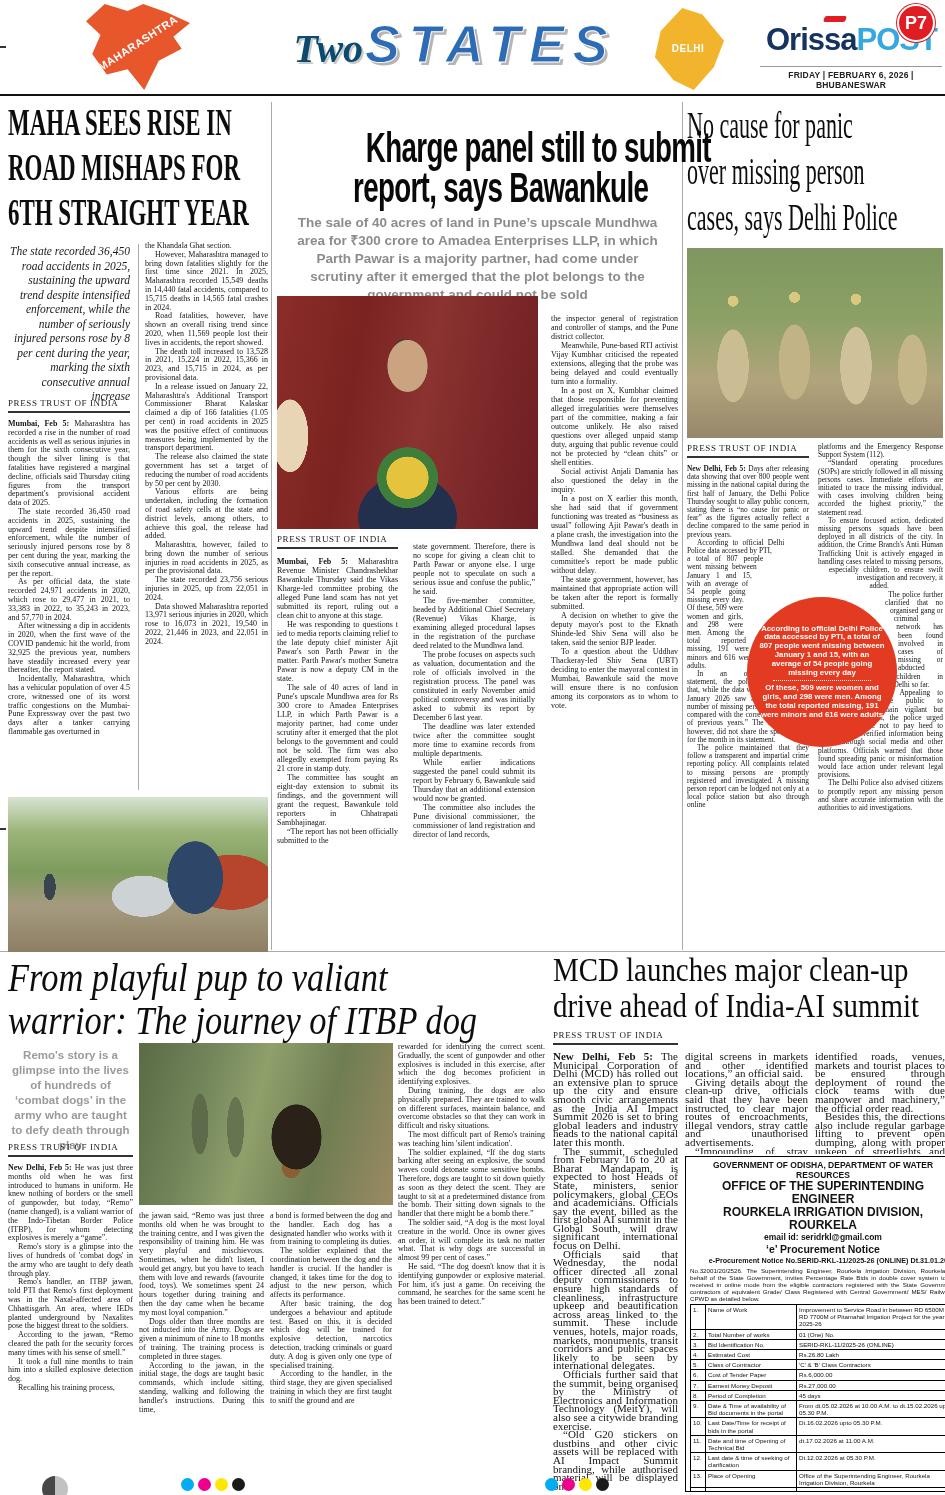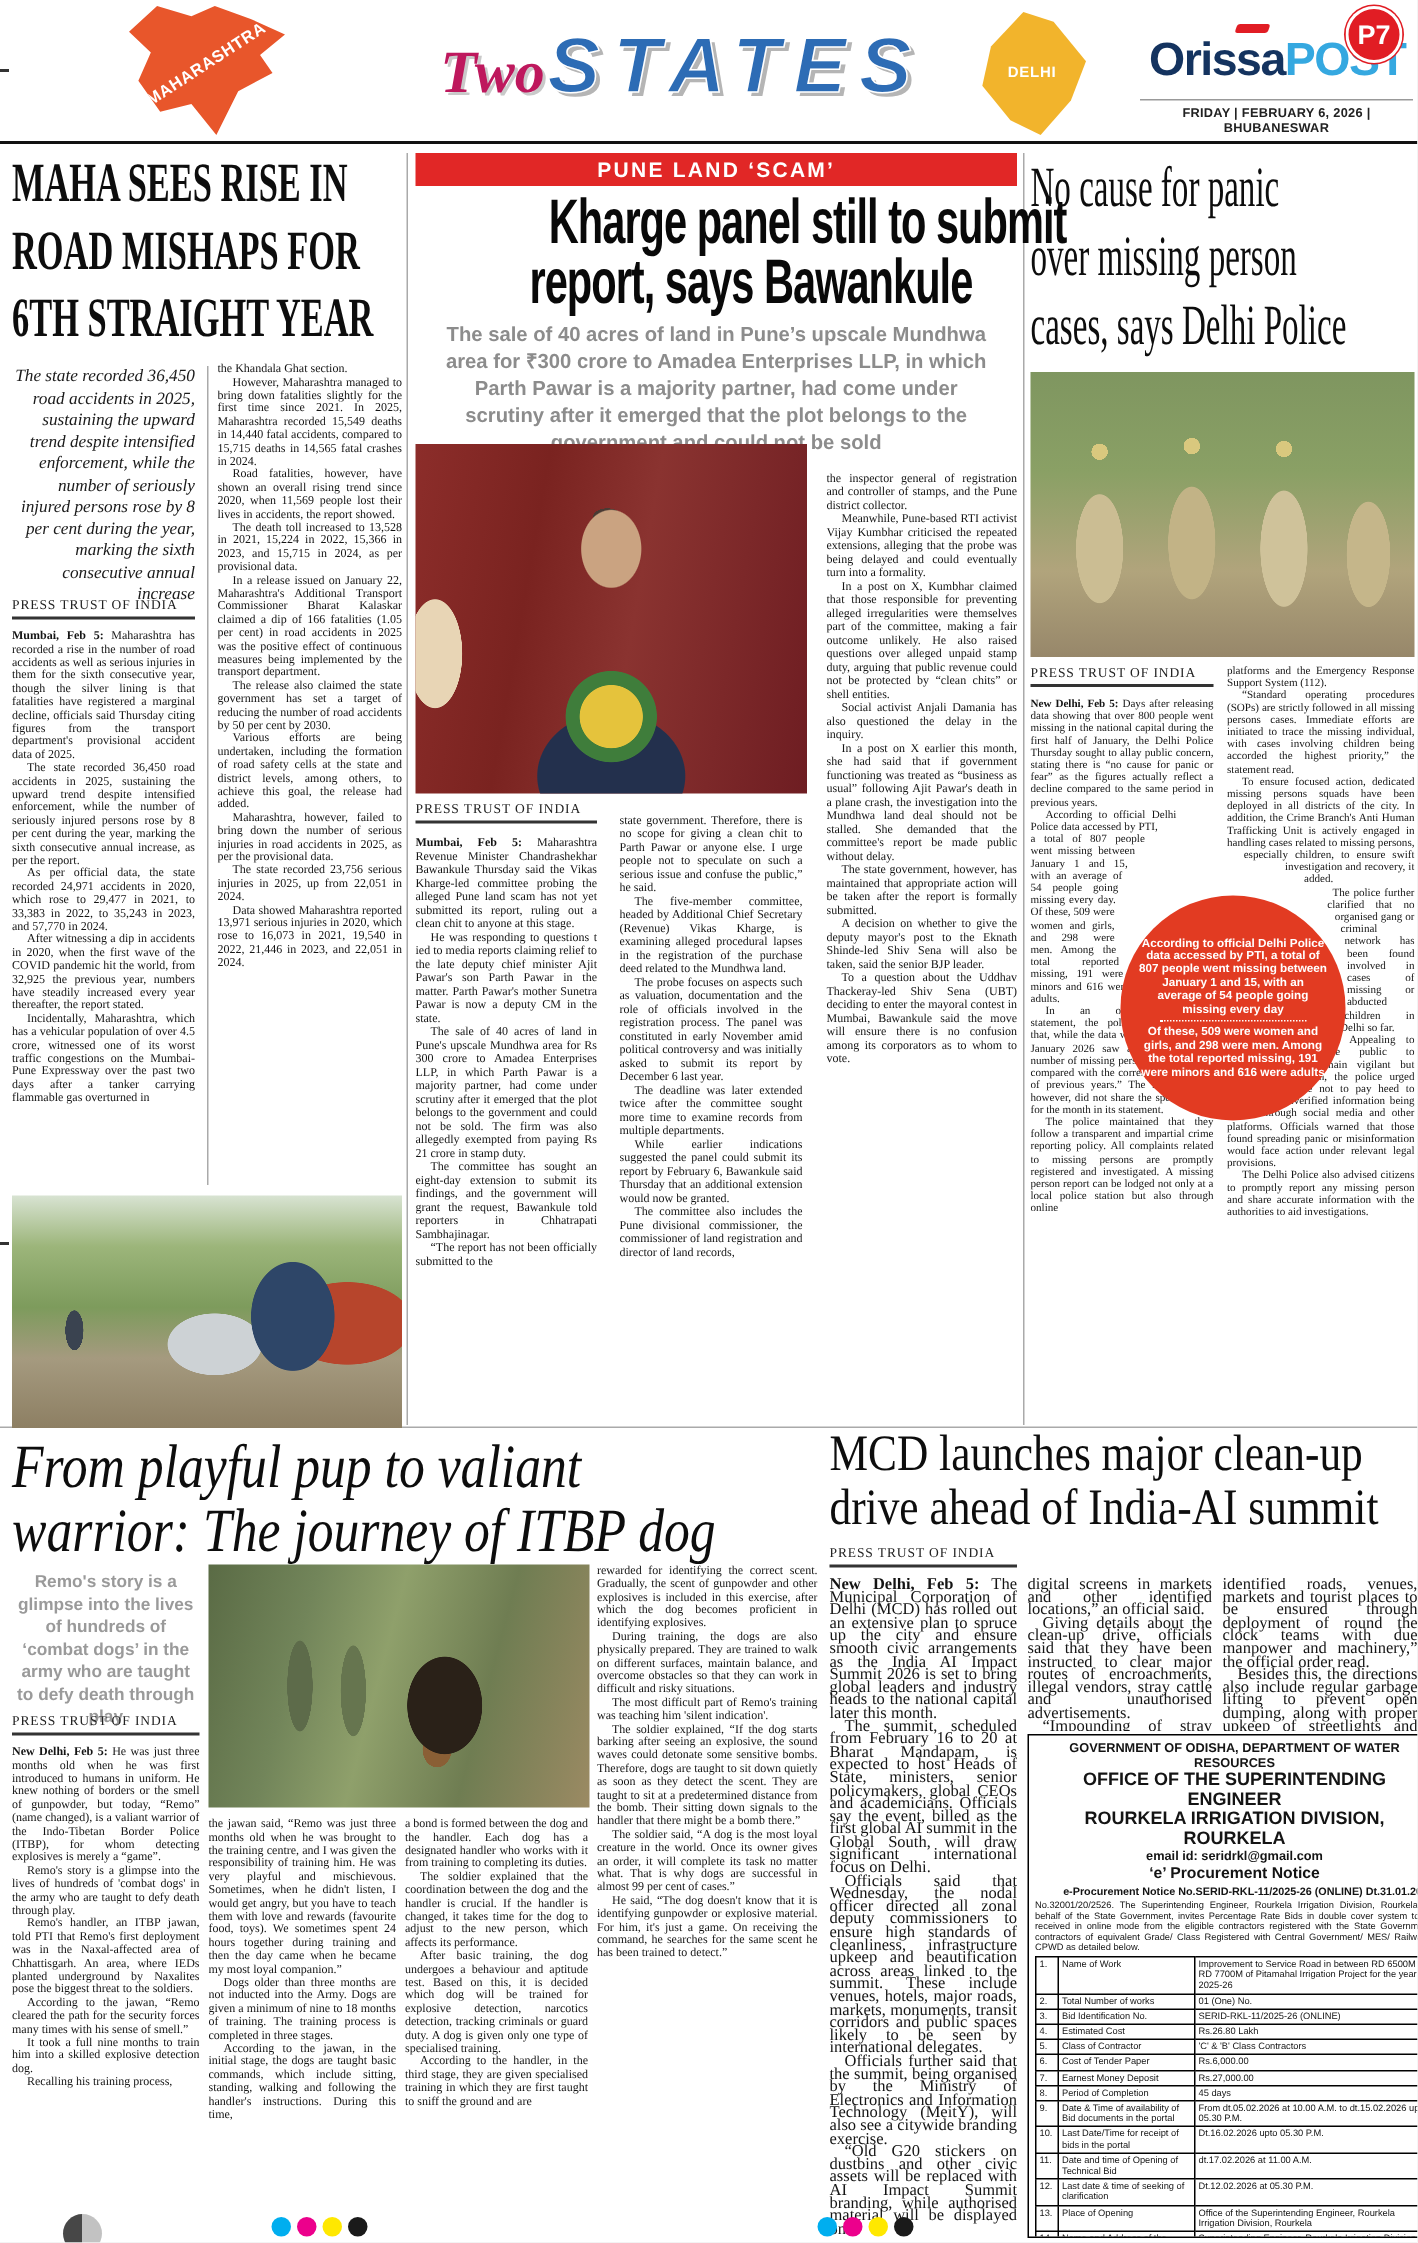--- a/index.html
+++ b/index.html
@@ -10,21 +10,21 @@
   .map{position:absolute;}
   #map-mah{left:86px;top:4px;width:104px;height:86px;background:#e8562b;
      clip-path:polygon(18% 0,40% 8%,55% 0,78% 10%,100% 22%,84% 38%,92% 52%,70% 66%,56% 100%,40% 76%,20% 82%,6% 58%,14% 36%,0 20%);}
   #map-mah .lbl{position:absolute;left:2px;top:34px;width:100px;text-align:center;transform:rotate(-33deg);
      font:bold 11px/11px "Liberation Sans",sans-serif;color:#fff;letter-spacing:.5px;}
   #map-del{left:652px;top:8px;width:72px;height:82px;background:#f2b42c;
      clip-path:polygon(42% 0,70% 8%,100% 40%,86% 72%,58% 100%,30% 88%,4% 60%,12% 28%);}
   #map-del .lbl{position:absolute;left:0;top:36px;width:72px;text-align:center;
      font:bold 10px/10px "Liberation Sans",sans-serif;color:#fff;letter-spacing:.5px;}
   #title{position:absolute;left:270px;top:16px;width:370px;text-align:center;white-space:nowrap;}
-  #title .script{font:bold italic 40px/56px "Liberation Serif",serif;color:#be185d;margin-right:2px;
+  #title .script{font:bold italic 40px/56px "Liberation Serif",serif;color:#0c4a6e;margin-right:2px;
      text-shadow:2px 2px 0 #c9c9c9;}
   #title .main{font:800 italic 52px/56px "Liberation Sans",sans-serif;color:#2d6cb5;letter-spacing:9px;
      -webkit-text-stroke:1px #fff;text-shadow:3px 3px 0 #b5b5b5;}
   #logo{position:absolute;left:766px;top:22px;width:176px;text-align:left;font-family:"Liberation Sans",sans-serif;}
   #logo .mark{position:absolute;left:58px;top:-6px;width:22px;height:6px;background:#e11d24;border-radius:2px;transform:skewX(-18deg);}
   #logo .p1{font-weight:800;font-size:31px;color:#14335f;letter-spacing:-1px;}
   #logo .p2{font-weight:800;font-size:31px;color:#35a8e0;letter-spacing:-1px;}
   #dateline{position:absolute;left:760px;top:66px;width:182px;border-top:1px solid #999;padding-top:3px;
      font:bold 8.5px/10px "Liberation Sans",sans-serif;color:#222;text-align:center;letter-spacing:.2px;}
   #badge-p7{position:absolute;left:897px;top:4px;width:38px;height:38px;border-radius:50%;background:#e11d24;
@@ -207,21 +207,20 @@
           <p>Various efforts are being undertaken, including the formation of road safety cells at the state and district levels, among others, to achieve this goal, the release had added.</p>
           <p>Maharashtra, however, failed to bring down the number of serious injuries in road accidents in 2025, as per the provisional data.</p>
           <p>The state recorded 23,756 serious injuries in 2025, up from 22,051 in 2024.</p>
           <p>Data showed Maharashtra reported 13,971 serious injuries in 2020, which rose to 16,073 in 2021, 19,540 in 2022, 21,446 in 2023, and 22,051 in 2024.</p>
         </div>
     </div>
     <div id="maha-photo" class="photo"></div>
   </div>
 
   <div id="a-kharge">
-    <div id="kicker">PUNE LAND ‘SCAM’</div>
     <div id="kharge-hl">
       <div><span class="hl-c">Kharge panel still to submit</span></div>
       <div><span class="hl-c">report, says Bawankule</span></div>
     </div>
     <div id="kharge-deck">The sale of 40 acres of land in Pune’s upscale Mundhwa area for ₹300 crore to Amadea Enterprises LLP, in which Parth Pawar is a majority partner, had come under scrutiny after it emerged that the plot belongs to the government and could not be sold</div>
     <div id="kharge-photo" class="photo"></div>
     <div class="byline">PRESS TRUST OF INDIA</div>
     <div id="kharge-c1" class="col bt">
       <p class="lead"><b class="dl">Mumbai, Feb 5:</b><span> Maharashtra Revenue Minister Chandrashekhar Bawankule Thursday said the Vikas Kharge-led committee probing the alleged Pune land scam has not yet submitted its report, ruling out a clean chit to anyone at this stage.</span></p>
       <div>

